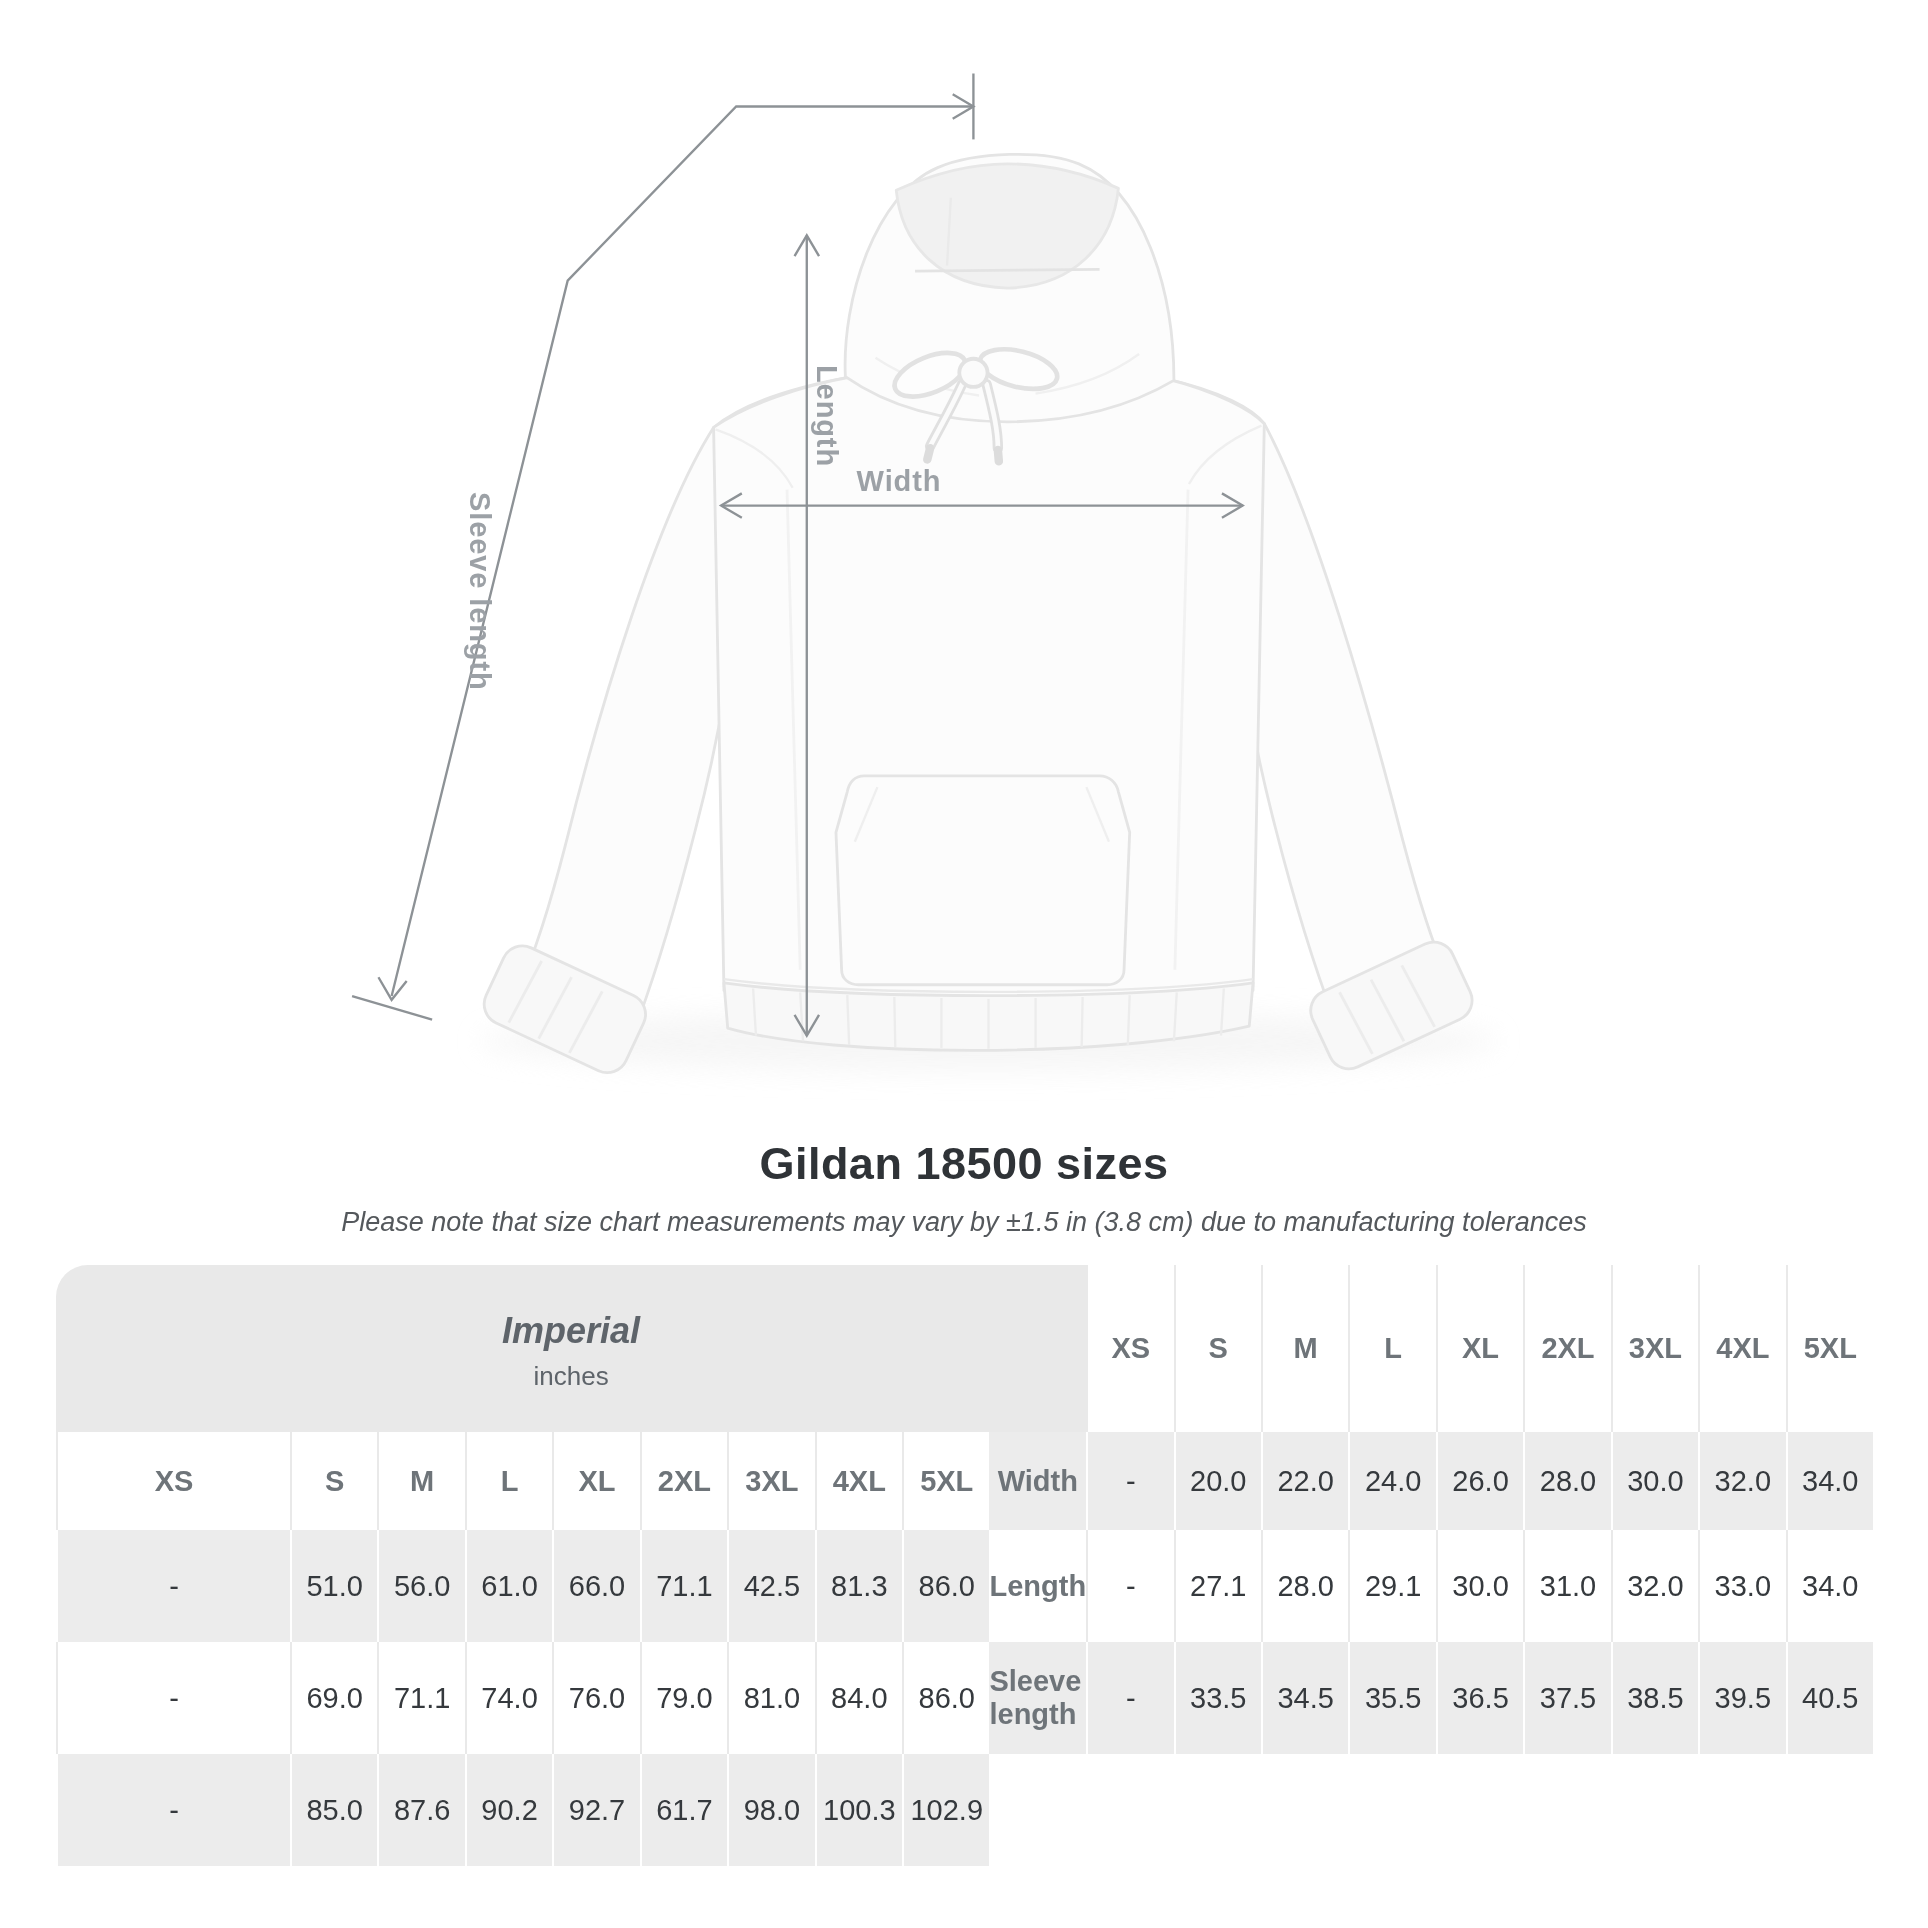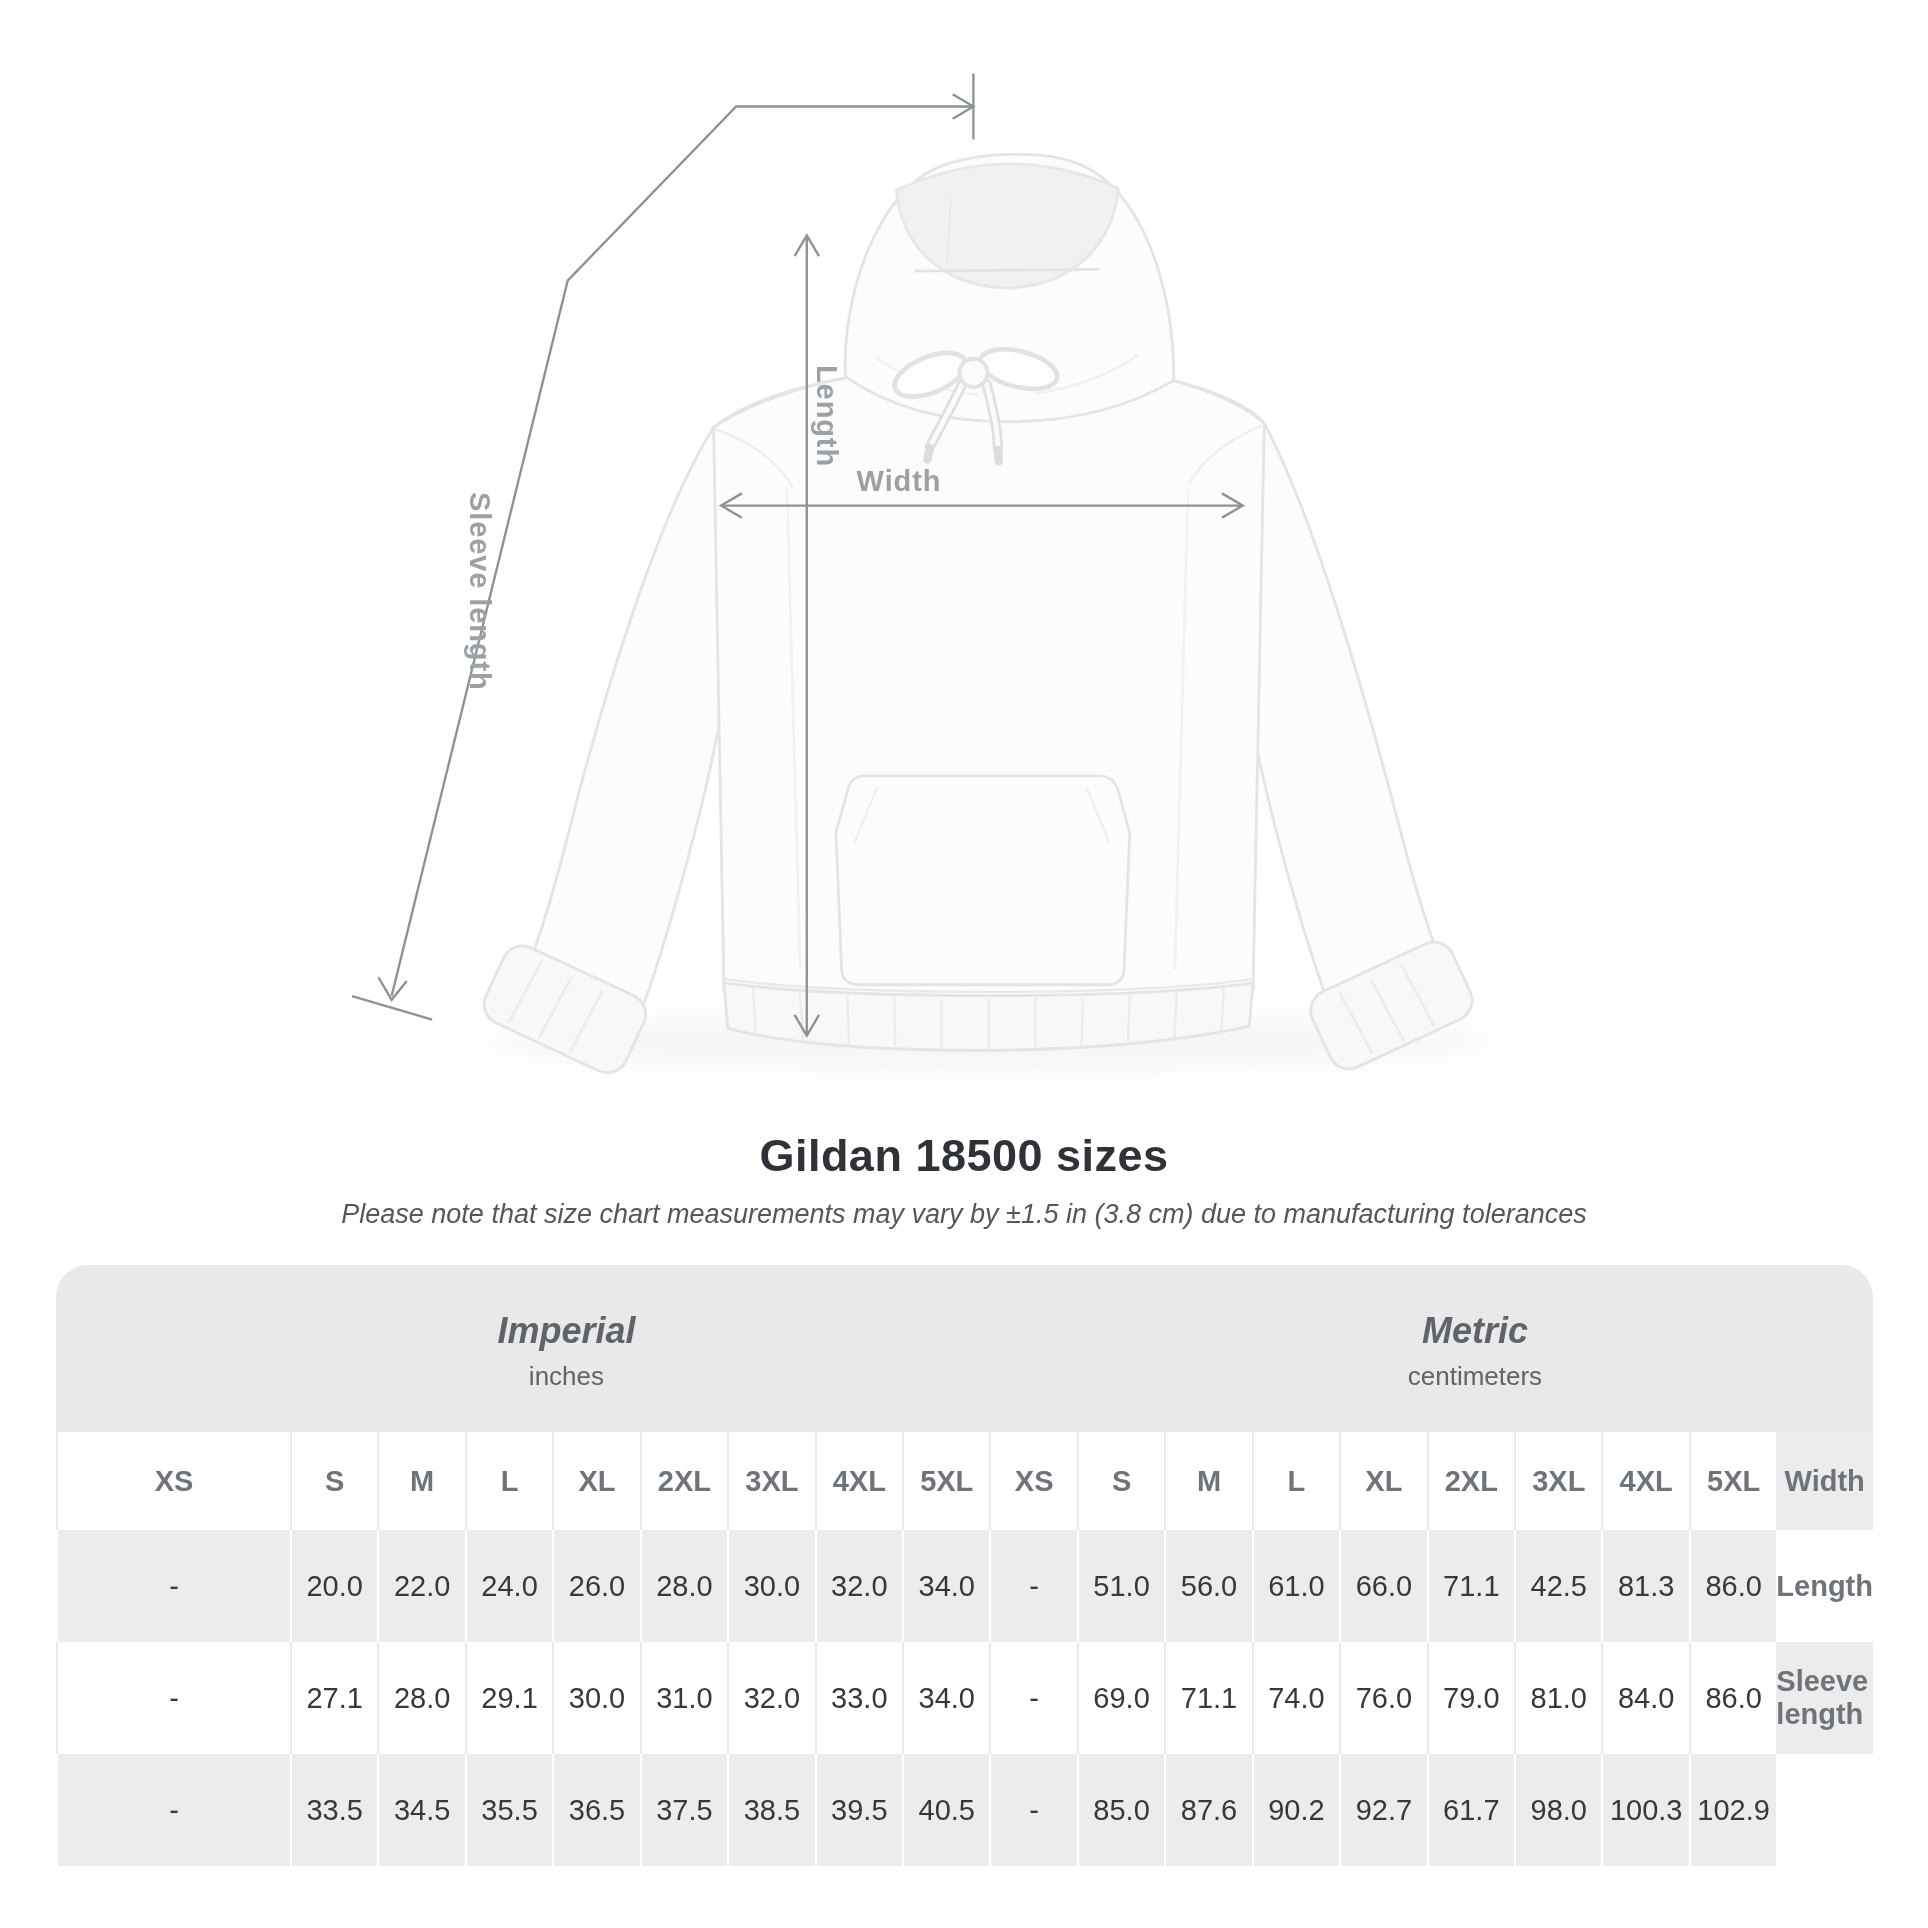--- a/index.html
+++ b/index.html
@@ -22,21 +22,21 @@
     letter-spacing: 0.9px;
     color: var(--diagram-label, #9ca1a6);
     white-space: nowrap;
   }
   .measure-label.vertical { transform-origin: top left; transform: rotate(90deg); }
   .measure-label.centered { transform: translateX(-50%); }
 
   
   .titleblock { position: absolute; left: 0; top: 1126px; width: 1928px; text-align: center; }
   .titleblock h1 {
-    margin: 4px;
+    margin: 12px;
     font-size: 45px;
     font-weight: bold;
     letter-spacing: 0.5px;
     color: var(--title-text, #2f3337);
   }
   .titleblock p {
     margin: 17px 0 12px 0;
     font-size: 27px;
     font-style: italic;
     color: var(--note-text, #54585c);
@@ -190,24 +190,20 @@
 
   <div class="titleblock">
     <h1>Gildan 18500 sizes</h1>
     <p>Please note that size chart measurements may vary by ±1.5 in (3.8 cm) due to manufacturing tolerances</p>
   </div>
 
   <div class="sizetable">
       <div class="band imperial">
         <div class="unit-title">Imperial</div>
         <div class="unit-sub">inches</div>
-      </div>
-      <div class="band metric">
-        <div class="unit-title">Metric</div>
-        <div class="unit-sub">centimeters</div>
       </div>
       <div class="cell lblcell dv-g">XS</div>
       <div class="cell lblcell dv-g">S</div>
       <div class="cell lblcell dv-g">M</div>
       <div class="cell lblcell dv-g">L</div>
       <div class="cell lblcell dv-g">XL</div>
       <div class="cell lblcell dv-g">2XL</div>
       <div class="cell lblcell dv-g">3XL</div>
       <div class="cell lblcell dv-g">4XL</div>
       <div class="cell lblcell dv-g">5XL</div>

